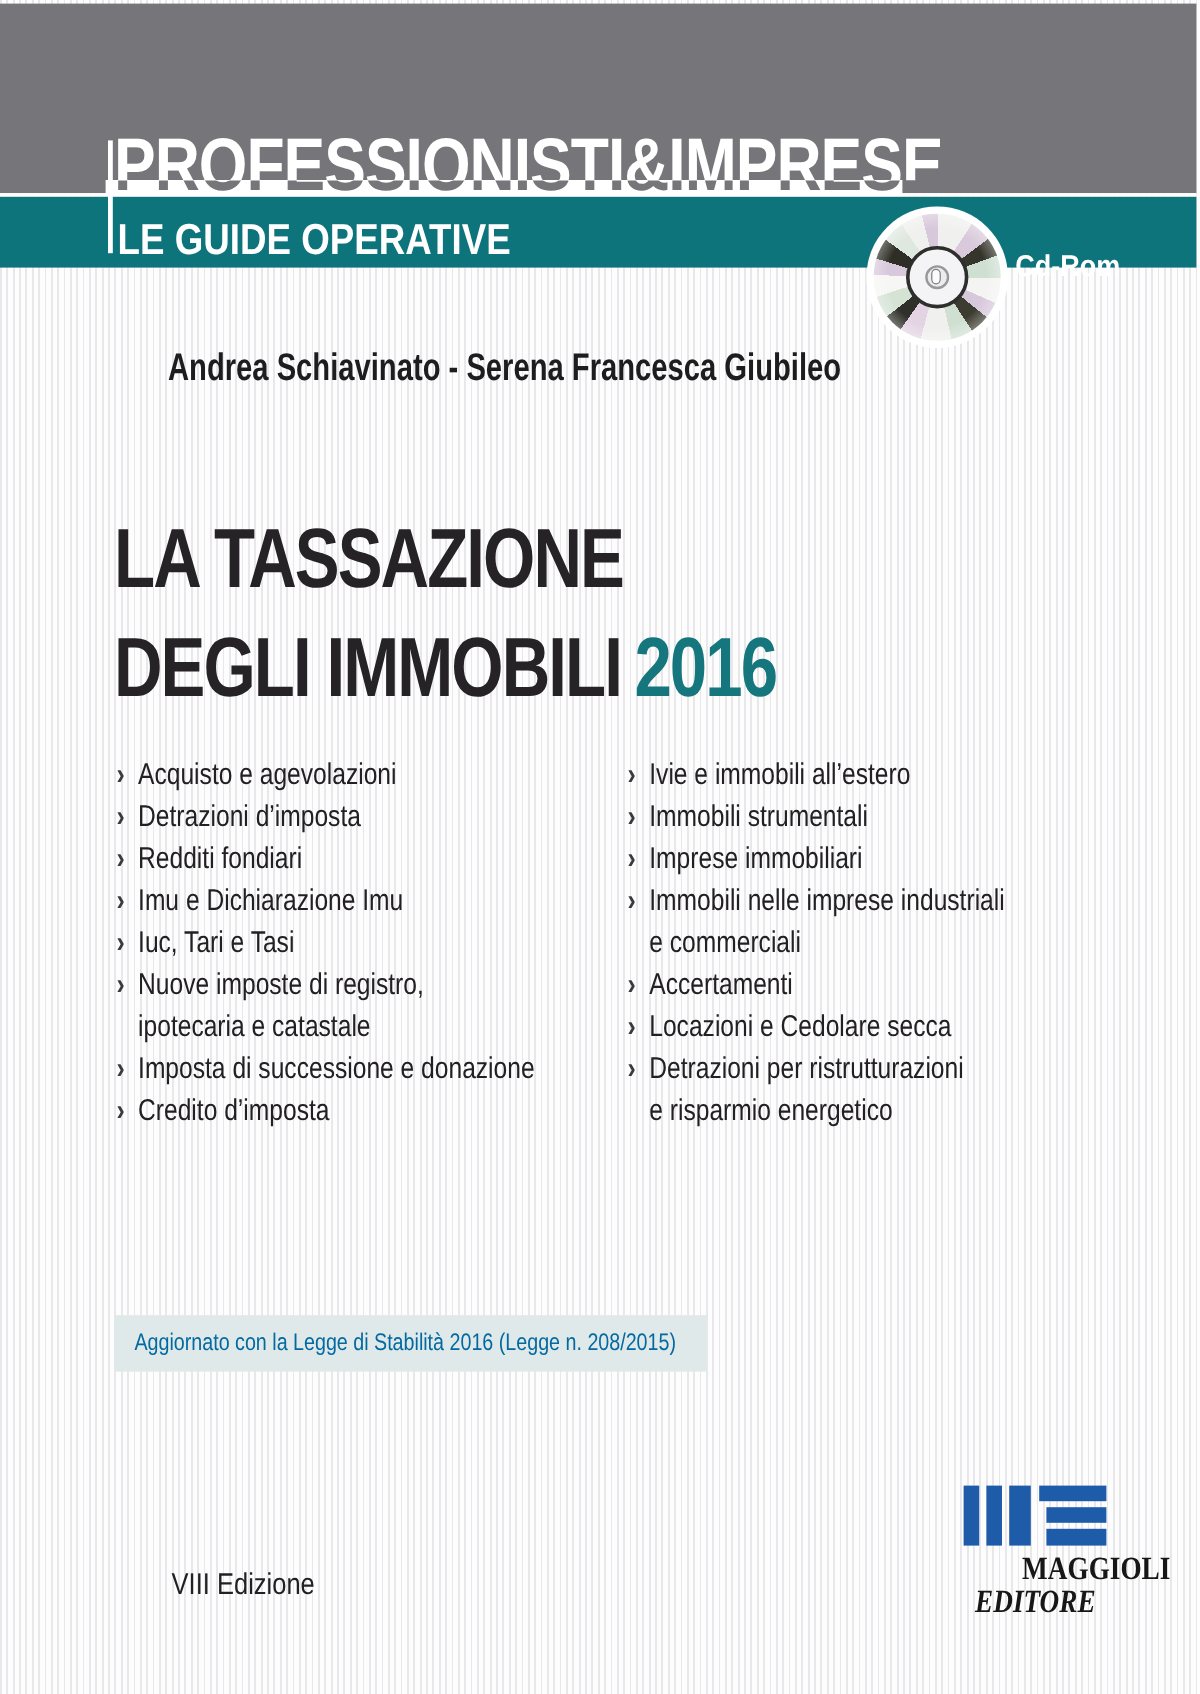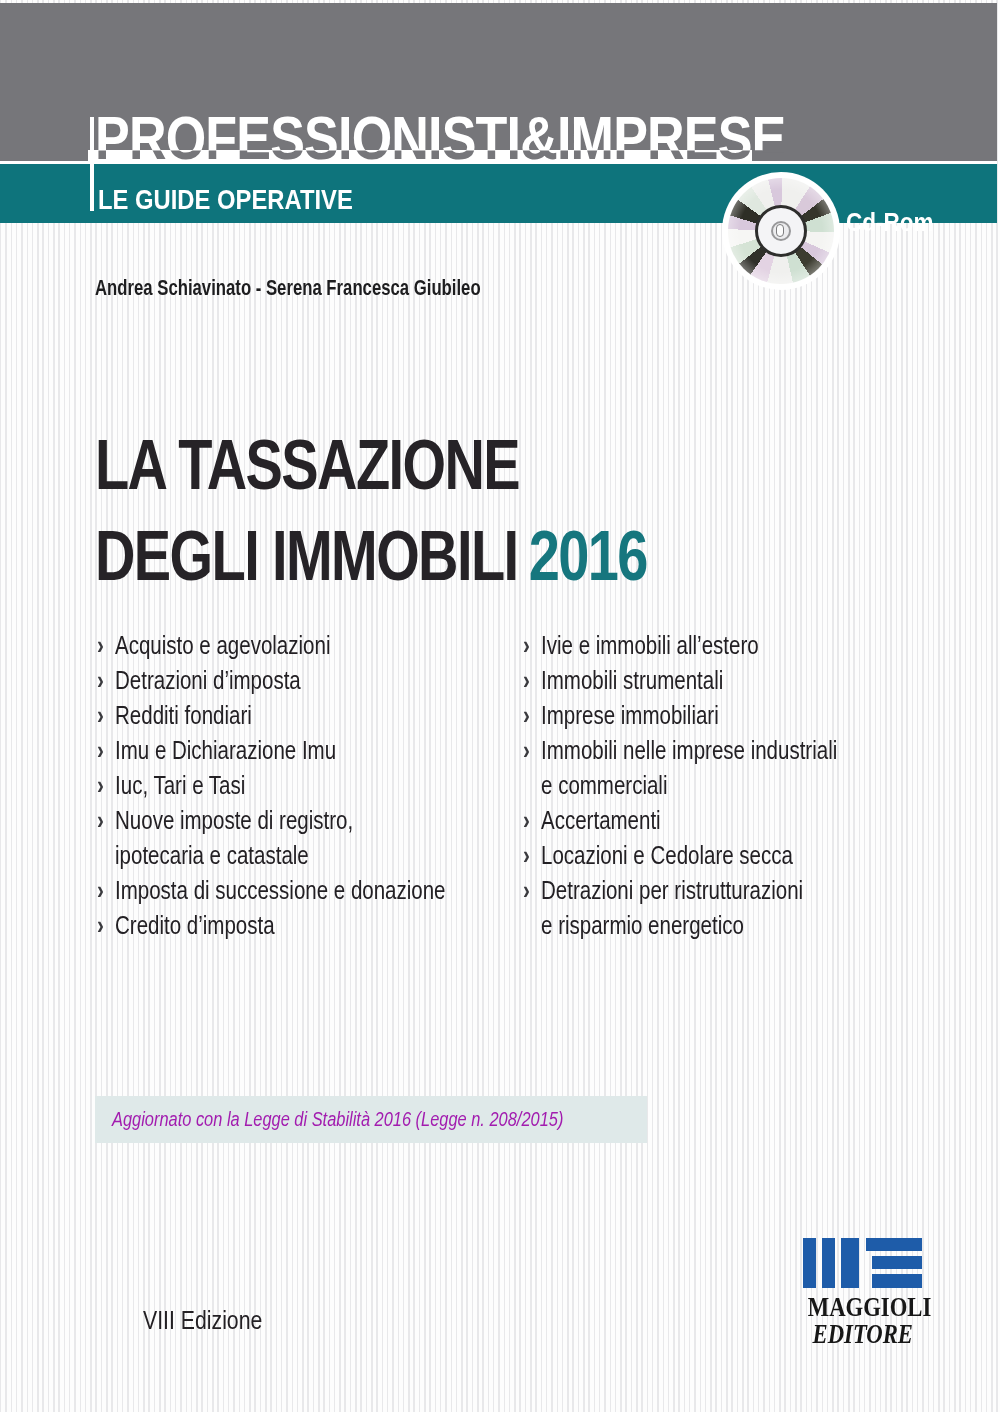--- a/index.html
+++ b/index.html
@@ -18,21 +18,21 @@
   .white-sep{left:0;top:161px;width:997px;height:3px;background:#ffffff;z-index:2;}
   .guide-band{left:0;top:164px;width:997px;height:59px;background:#0e747c;z-index:2;}
   .v-divider{left:90px;top:117px;width:3.5px;height:94px;background:#ffffff;z-index:3;}
 
   .series-title-layer{left:95px;top:103px;height:70px;z-index:4;color:#ffffff;
     font-size:62px;line-height:70px;font-weight:700;letter-spacing:-1px;}
   .series-title-layer .cond{transform:scaleX(0.84);}
   .clip-top{clip-path:inset(0 -40px 22.5px 0);}
   .clip-bottom{clip-path:inset(47.5px -40px 0 0);color:#76767a;}
 
-  .guide-label{left:98px;top:183px;z-index:4;color:#ffffff;font-size:28px;line-height:34px;font-weight:700;}
+  .guide-label{left:98px;top:183px;z-index:4;color:#ffffff;font-size:36px;line-height:34px;font-weight:700;}
   .guide-label .cond{transform:scaleX(0.85);}
 
   
   .cd-badge{left:722px;top:172px;width:118px;height:118px;border-radius:50%;background:#ffffff;z-index:5;}
   .cd-disc{position:absolute;left:6px;top:6px;width:106px;height:106px;border-radius:50%;
     background:
       radial-gradient(circle at 50% 50%, rgba(255,255,255,0) 55%, rgba(255,255,255,0.35) 72%, rgba(255,255,255,0) 80%),
       conic-gradient(from 15deg,
         #f0f0ee 0deg 18deg,#d9c9da 18deg 38deg,#35352b 38deg 55deg,#cfe0d2 55deg 76deg,
         #f4f4f2 76deg 99deg,#d8c8dc 99deg 114deg,#3c3c30 114deg 132deg,#cfe0d2 132deg 152deg,
@@ -42,60 +42,60 @@
   .cd-hub{position:absolute;left:50%;top:50%;width:46px;height:46px;margin:-26px 0 0 -26px;
     border:3px solid #2e2e2c;border-radius:50%;background:#f4f4f6;}
   .cd-hole{position:absolute;left:50%;top:50%;width:16px;height:16px;margin:-10px 0 0 -10px;
     border:2px solid #98989a;border-radius:50%;background:#ececee;}
   .cd-slot{position:absolute;left:50%;top:50%;width:6px;height:11px;margin:-7px 0 0 -5px;
     border:1.5px solid #7d7d7f;border-radius:4px;background:#fbfbfb;}
   .cdrom-label{left:846px;top:191px;z-index:6;color:#ffffff;font-size:25px;line-height:30px;font-weight:700;margin-top:16px;}
   .cdrom-label .cond{transform:scaleX(0.9);}
 
   
-  .authors{left:95px;top:270px;z-index:6;color:#1d1d1f;font-size:22px;line-height:36px;font-weight:700;}
+  .authors{left:95px;top:288px;z-index:6;color:#1d1d1f;font-size:32px;line-height:36px;font-weight:700;padding-left:45px;}
   .authors .cond{transform:scaleX(0.76);}
 
   
   .book-title{left:95px;top:420px;z-index:6;color:#262327;font-size:70px;line-height:91px;
     font-weight:700;letter-spacing:-2px;}
   .book-title .cond{transform:scaleX(0.80);}
   .title-year{color:#16767e;margin-left:0.2em;}
 
   
   .topics{top:628px;width:530px;z-index:6;color:#232024;font-size:25px;line-height:35px;font-weight:500;
     transform:scaleX(0.82);transform-origin:0 0;}
   .topics-left{left:97px;}
   .topics-right{left:523px;}
   .topic{position:relative;padding-left:22px;}
   .topic .bullet{position:absolute;left:0;top:0;color:#3a3a3e;font-weight:700;}
   .tline{display:block;}
 
   
-  .note-box{left:95px;top:1096px;width:552px;height:47px;background:#dfe9e9;z-index:6;
-    color:#a21caf;font-size:20px;line-height:47px;font-style:italic;font-weight:500;}
+  .note-box{left:95px;top:1096px;width:494px;height:47px;background:#dfe9e9;z-index:6;
+    color:#0369a1;font-size:20px;line-height:47px;font-weight:500;}
   .note-box .cond{transform:scaleX(0.82);margin-left:17px;}
 
   
   .edition{left:95px;top:1302px;z-index:6;color:#232024;font-size:25px;line-height:36px;padding-left:48px;}
   .edition .cond{transform:scaleX(0.85);}
 
   
   .publisher{left:796px;top:1236px;width:134px;height:118px;z-index:6;}
   .pbar{position:absolute;background:#1e5ca9;}
   .pv1{left:7px;top:2px;width:13px;height:50px;}
   .pv2{left:26px;top:2px;width:13px;height:50px;}
   .pv3{left:45px;top:2px;width:18px;height:50px;}
   .ph1{left:70px;top:2px;width:56px;height:13px;}
   .ph2{left:76px;top:20px;width:50px;height:13px;}
   .ph3{left:76px;top:38px;width:50px;height:14px;}
   .pname{position:absolute;left:0;width:134px;text-align:center;color:#171717;
     font-family:"Liberation Serif",serif;font-weight:700;font-size:27px;line-height:27px;}
   .pname .cond{transform:scaleX(0.84);transform-origin:50% 50%;}
-  .pname1{top:58px;}
+  .pname1{top:58px;padding-left:44px;}
   .pname2{top:85px;font-style:italic;}
 </style>
 </head>
 <body>
 
 <div class="page">
 
   <div class="abs series-banner"></div>
   <div class="abs white-strip"></div>
   <div class="abs white-sep"></div>

